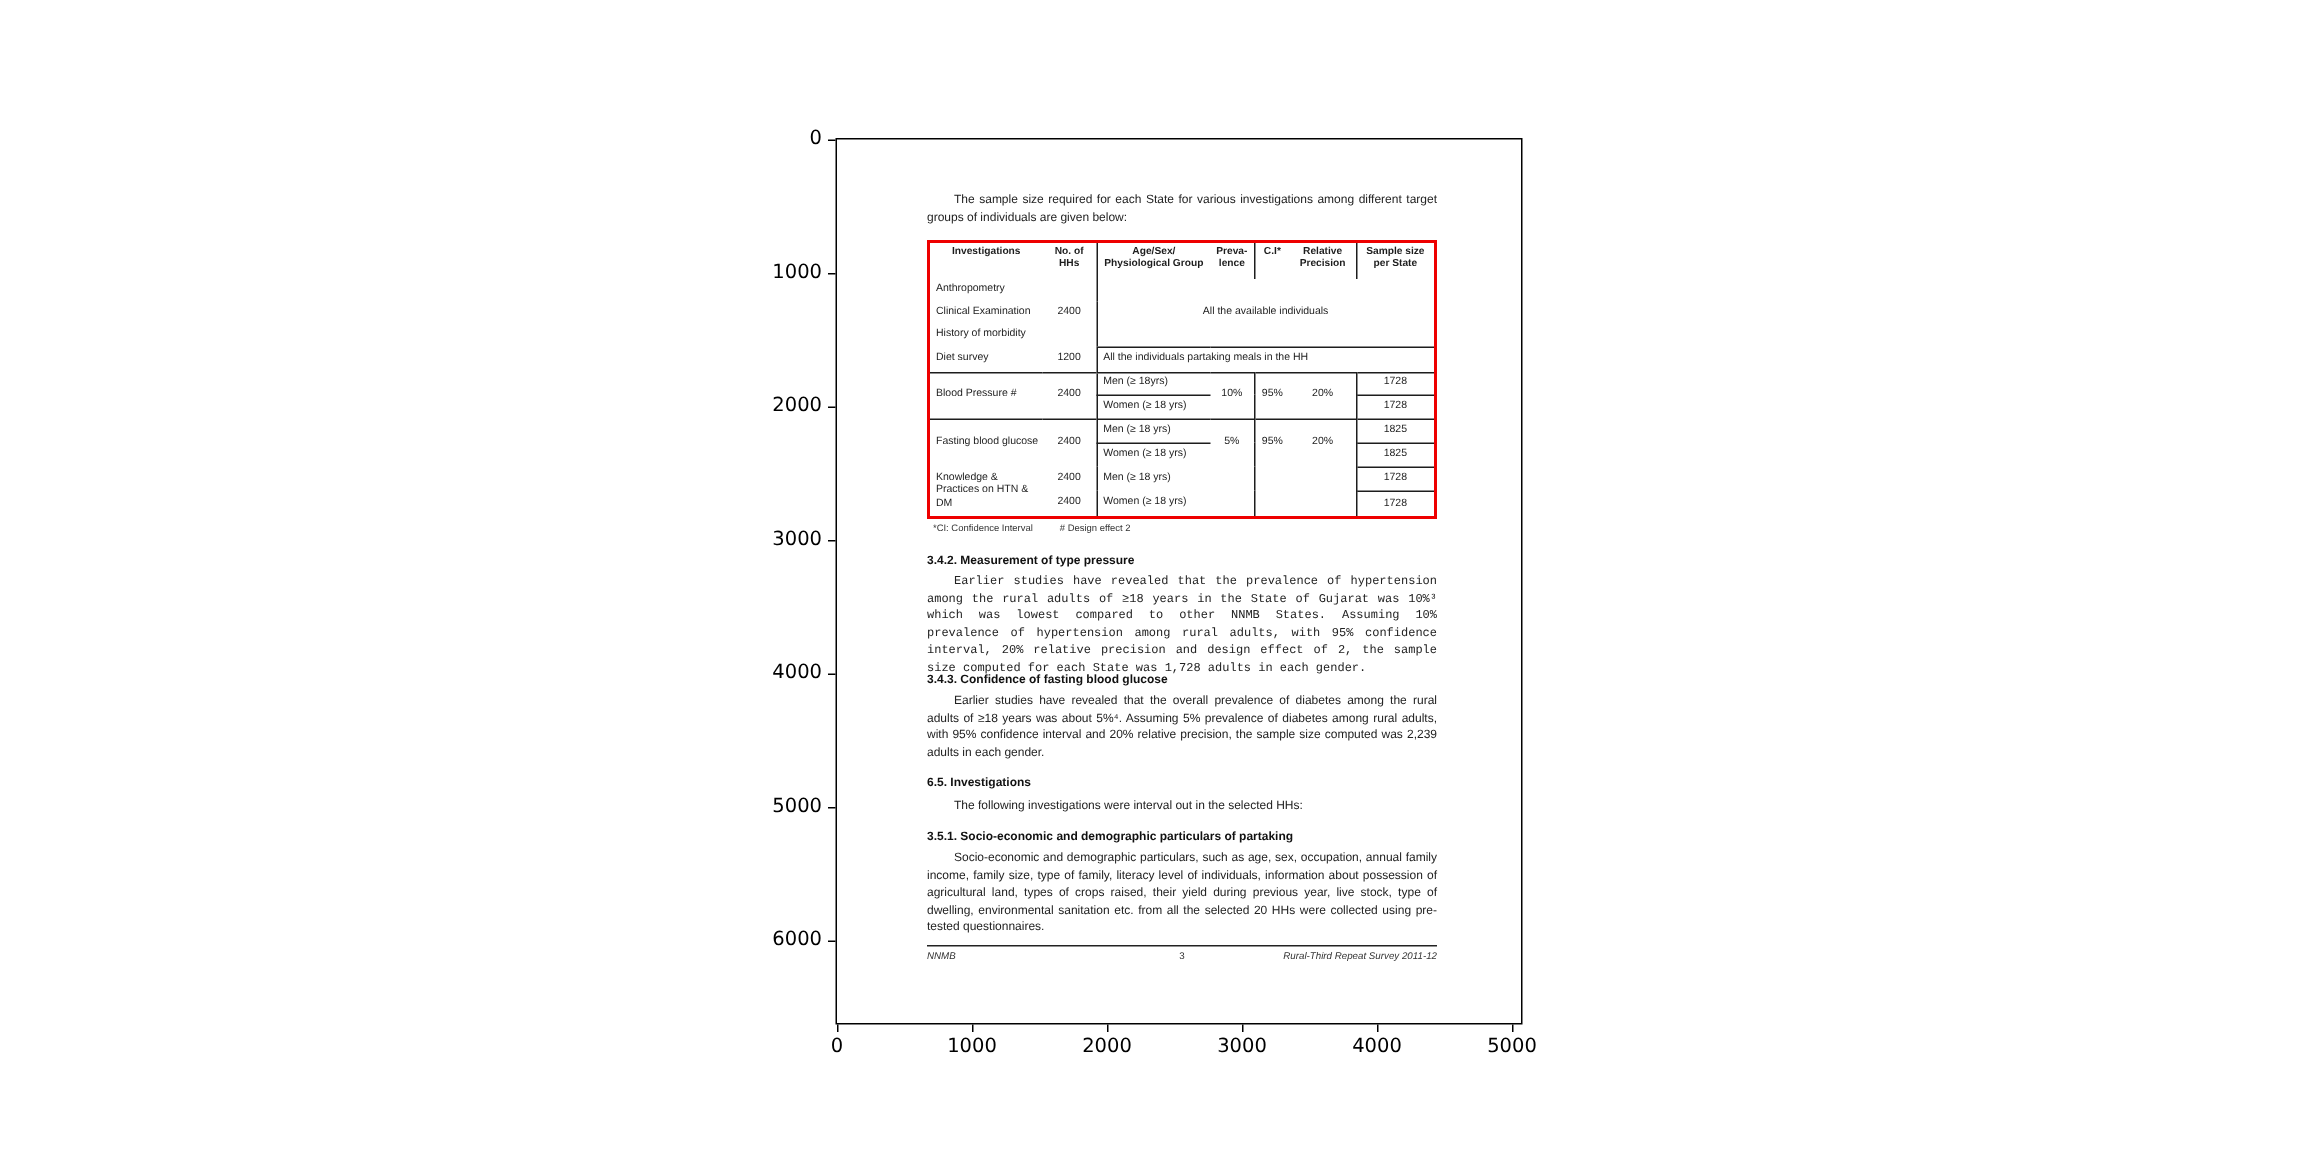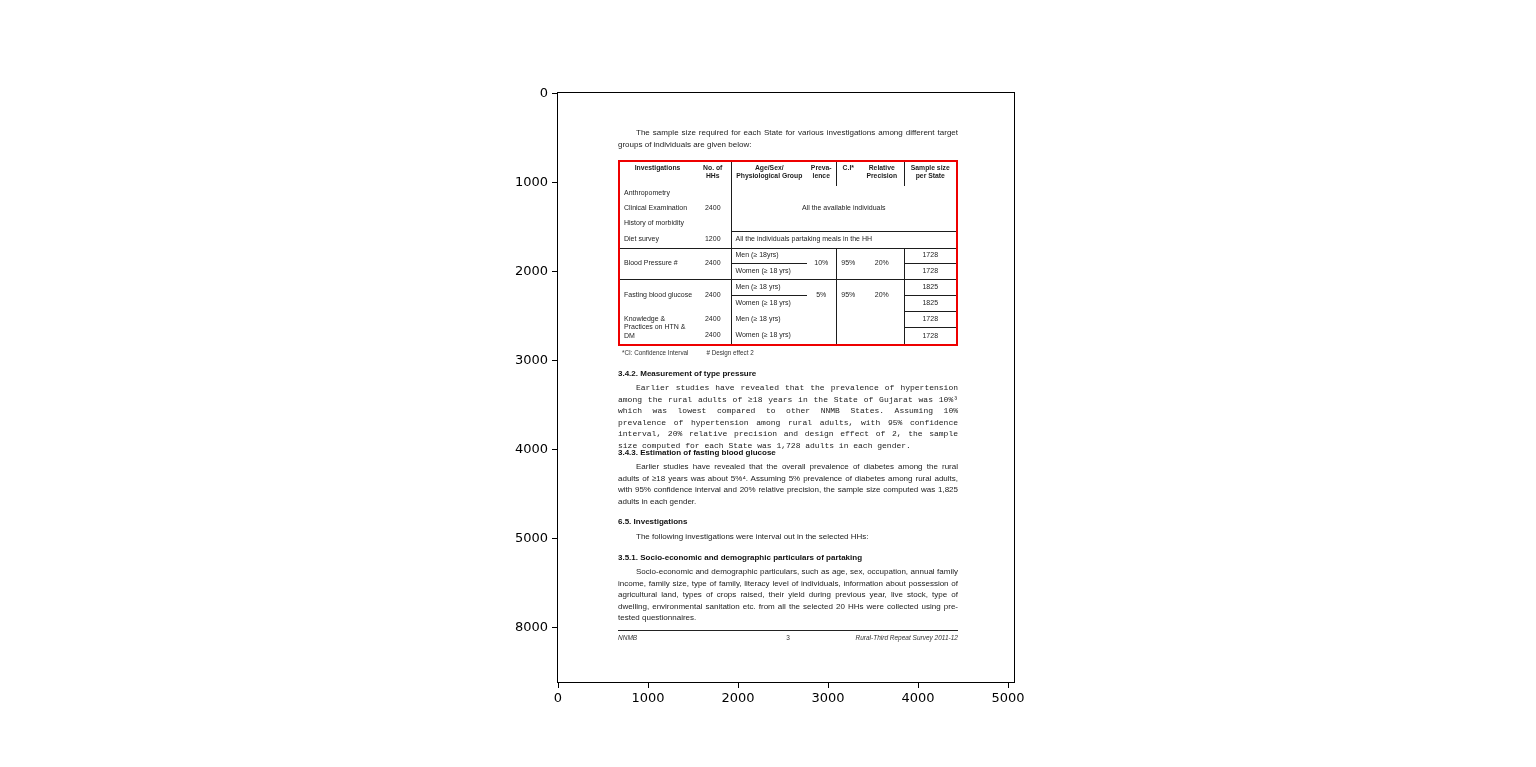--- a/index.html
+++ b/index.html
@@ -68,21 +68,21 @@
         <div class="ytick-label" style="top: 81px;">1000</div>
         <div class="ytick-mark" style="top: 178px;"></div>
         <div class="ytick-label" style="top: 170px;">2000</div>
         <div class="ytick-mark" style="top: 267px;"></div>
         <div class="ytick-label" style="top: 259px;">3000</div>
         <div class="ytick-mark" style="top: 356px;"></div>
         <div class="ytick-label" style="top: 348px;">4000</div>
         <div class="ytick-mark" style="top: 445px;"></div>
         <div class="ytick-label" style="top: 437px;">5000</div>
         <div class="ytick-mark" style="top: 534px;"></div>
-        <div class="ytick-label" style="top: 526px;">8000</div>
+        <div class="ytick-label" style="top: 526px;">6000</div>
       </div>
     <div id="x-ticks">
         <div class="xtick-mark" style="left: 0px;"></div>
         <div class="xtick-label" style="left: -30px;">0</div>
         <div class="xtick-mark" style="left: 90px;"></div>
         <div class="xtick-label" style="left: 60px;">1000</div>
         <div class="xtick-mark" style="left: 180px;"></div>
         <div class="xtick-label" style="left: 150px;">2000</div>
         <div class="xtick-mark" style="left: 270px;"></div>
         <div class="xtick-label" style="left: 240px;">3000</div>
@@ -188,22 +188,22 @@
       </div>
 
       <div class="footnote" style="position: absolute; top: 256px;">
         <span>*CI: Confidence Interval</span>
         <span># Design effect 2</span>
       </div>
 
       <div class="col head s1h">3.4.2. Measurement of type pressure</div>
       <div class="col para s1p">Earlier studies have revealed that the prevalence of hypertension among the rural adults of ≥18 years in the State of Gujarat was 10%³ which was lowest compared to other NNMB States. Assuming 10% prevalence of hypertension among rural adults, with 95% confidence interval, 20% relative precision and design effect of 2, the sample size computed for each State was 1,728 adults in each gender.</div>
 
-      <div class="col head s2h">3.4.3. Estimation of fasting blood glucose</div>
-      <div class="col para s2p">Earlier studies have revealed that the overall prevalence of diabetes among the rural adults of ≥18 years was about 5%⁴. Assuming 5% prevalence of diabetes among rural adults, with 95% confidence interval and 20% relative precision, the sample size computed was 1,825 adults in each gender.</div>
+      <div class="col head s2h">3.4.3. Confidence of fasting blood glucose</div>
+      <div class="col para s2p">Earlier studies have revealed that the overall prevalence of diabetes among the rural adults of ≥18 years was about 5%⁴. Assuming 5% prevalence of diabetes among rural adults, with 95% confidence interval and 20% relative precision, the sample size computed was 2,239 adults in each gender.</div>
 
       <div class="col head s3h">6.5. Investigations</div>
       <div class="col para s3p">The following investigations were interval out in the selected HHs:</div>
 
       <div class="col head s4h">3.5.1. Socio-economic and demographic particulars of partaking</div>
       <div class="col para s4p">Socio-economic and demographic particulars, such as age, sex, occupation, annual family income, family size, type of family, literacy level of individuals, information about possession of agricultural land, types of crops raised, their yield during previous year, live stock, type of dwelling, environmental sanitation etc. from all the selected 20 HHs were collected using pre-tested questionnaires.</div>
 
       <div class="col rule"></div>
       <div class="col pagefooter">
         <span class="it">NNMB</span>

